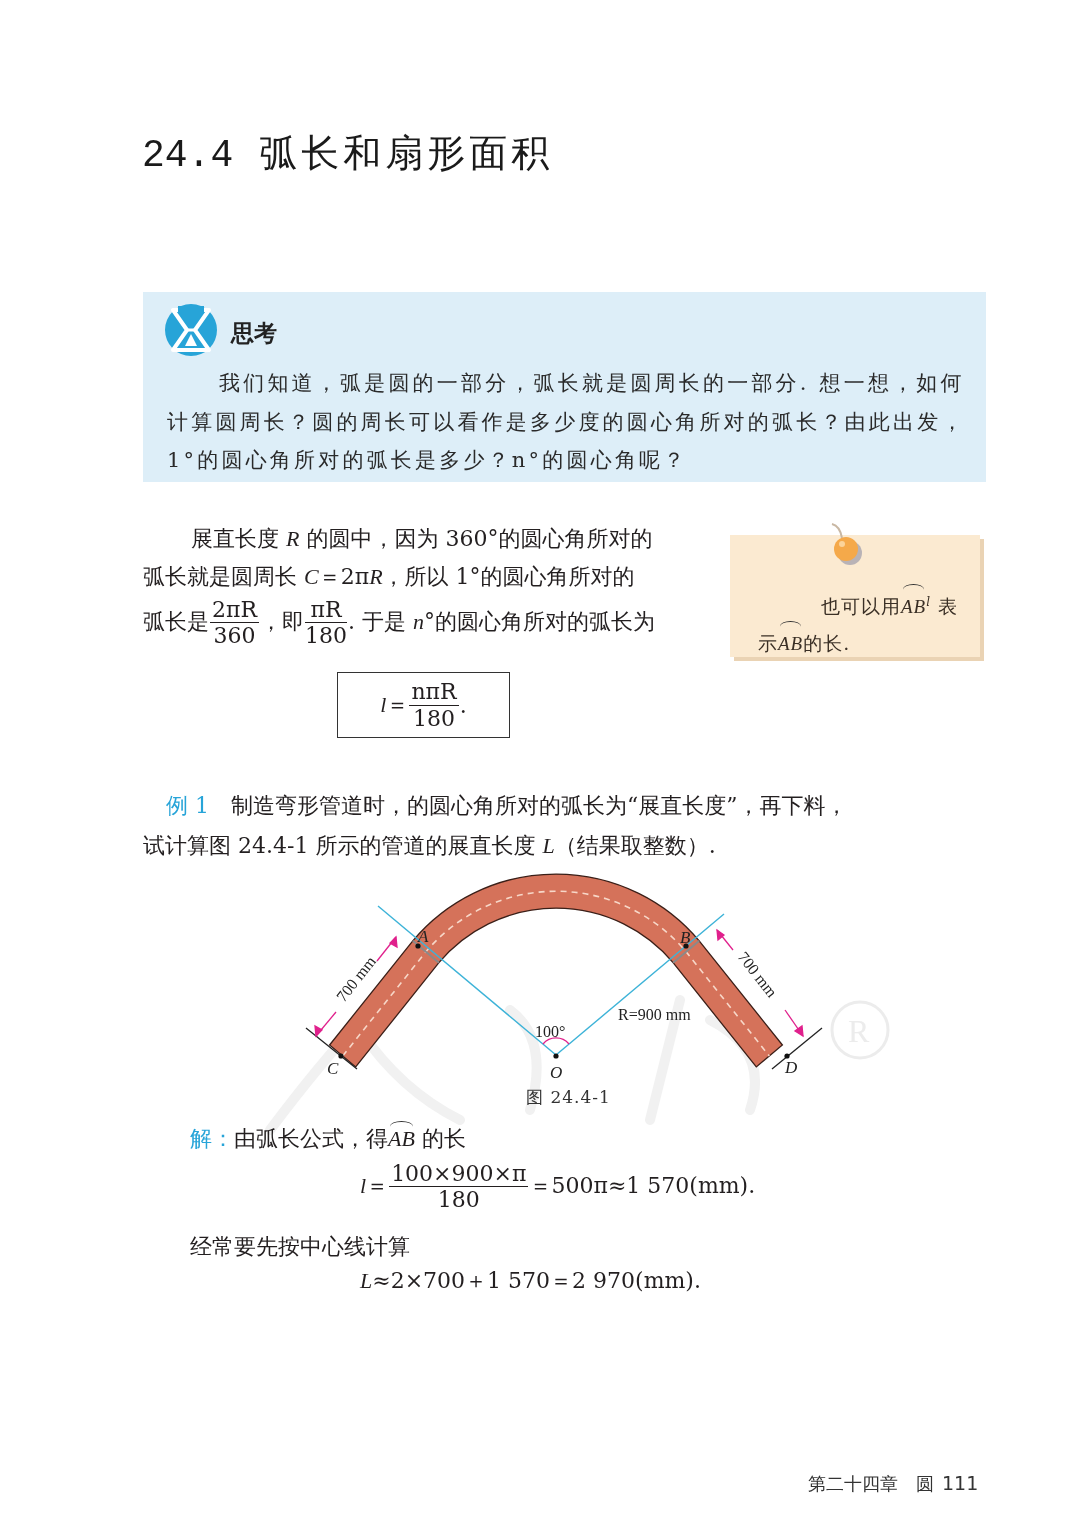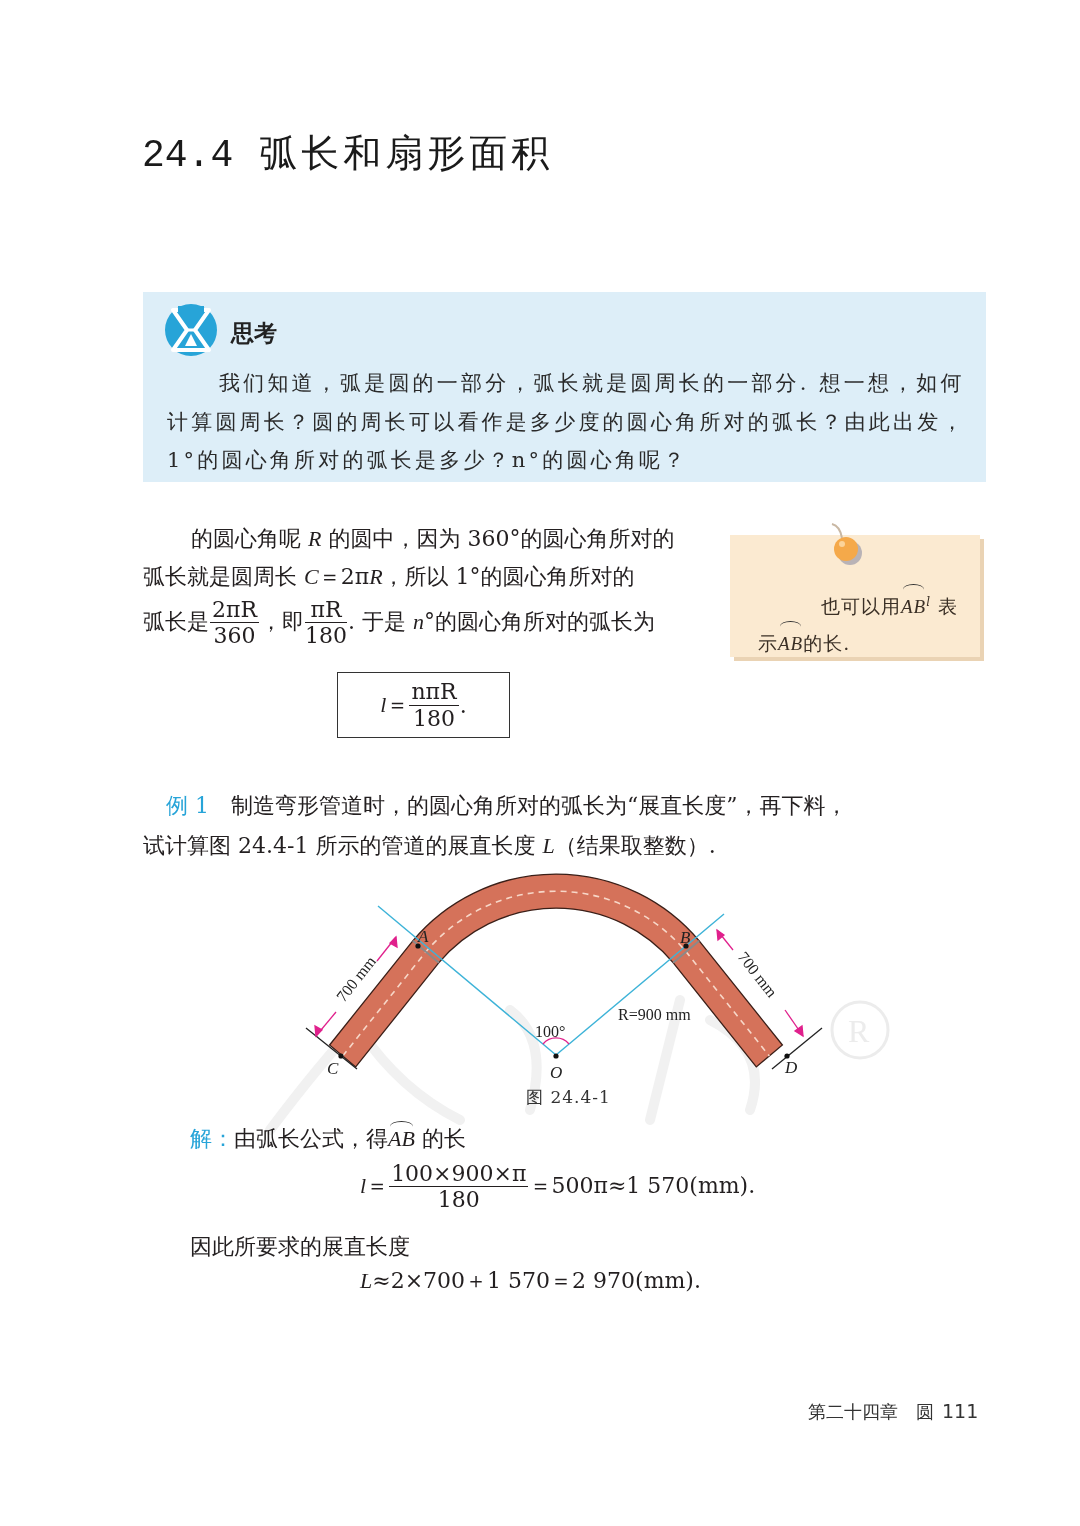--- a/index.html
+++ b/index.html
@@ -55,21 +55,21 @@
   .example {
     left:143px; top:786px; width:860px; font-size:22px; line-height:40px; color:#231f20;
   }
   .example p { margin:0; white-space:nowrap; }
   .ex-label { color:#27a4d8; margin-left:23px; margin-right:22px; font-weight:normal; }
   .diagram { left:290px; top:865px; width:580px; height:220px; }
   .fig-caption { left:526px; top:1086px; font-size:17px; color:#333; letter-spacing:1px; }
   .solution { left:190px; top:1120px; width:720px; font-size:22px; color:#231f20; }
   .sol-label { color:#27a4d8; }
   .sol-row { position:absolute; white-space:nowrap; }
-  .footer { left:808px; top:1400px; font-size:18px; color:#333; white-space:nowrap; }
+  .footer { left:808px; top:1472px; font-size:18px; color:#333; white-space:nowrap; }
   .footer .pg { font-family:"DejaVu Sans","Liberation Sans",sans-serif; font-size:19px; margin-left:8px; }
   .watermark { left:250px; top:960px; width:650px; height:180px; pointer-events:none; }
 </style>
 </head>
 <body>
 
 <div class="abs title">
   <span class="num">24.4</span><span>弧长和扇形面积</span>
 </div>
 
@@ -78,21 +78,21 @@
   <circle cx="26" cy="26" r="26" fill="#27a4d8"></circle>
   <path d="M8 6 L44 6 L30 26 L44 46 L8 46 L22 26 Z" fill="none" stroke="#ffffff" stroke-width="4" stroke-linejoin="round"></path>
   <path d="M22 26 L30 26" stroke="#fff" stroke-width="3"></path>
   <path d="M26 30 L20 42 L32 42 Z" fill="#ffffff"></path>
   <rect x="13" y="2" width="26" height="6" fill="#27a4d8"></rect>
 </svg>
 <div class="abs think-label">思考</div>
 <div class="abs think-text">我们知道，弧是圆的一部分，弧长就是圆周长的一部分. 想一想，如何计算圆周长？圆的周长可以看作是多少度的圆心角所对的弧长？由此出发，1°的圆心角所对的弧长是多少？n°的圆心角呢？</div>
 
 <div class="abs para">
-  <p class="ind"><span>的圆心角呢 </span><i class="m">R</i><span> 的圆中，因为 360°的圆心角所对的</span></p>
+  <p class="ind"><span>展直长度 </span><i class="m">R</i><span> 的圆中，因为 360°的圆心角所对的</span></p>
   <p><span>弧长就是圆周长 </span><i class="m">C</i><span>＝2π</span><i class="m">R</i><span>，所以 1°的圆心角所对的</span></p>
   <p style="margin-top:2px;"><span>弧长是</span><span class="frac"><span class="n">2πR</span><span class="d">360</span></span><span>，即</span><span class="frac"><span class="n">πR</span><span class="d">180</span></span><span>. 于是 </span><i class="m">n</i><span>°的圆心角所对的弧长为</span></p>
 </div>
 
 <div class="abs formula-box">
   <i class="m">l</i>
     <span>＝</span>
     <span class="frac">
       <span class="n">nπR</span>
       <span class="d">180</span>
@@ -192,21 +192,21 @@
 </svg>
 <div class="abs fig-caption">图 24.4-1</div>
 
 <div class="abs solution">
   <div class="sol-row" style="left:0;top:4px;">
     <span class="sol-label">解：</span><span>由弧长公式，得</span><i class="m arc">AB</i><span> 的长</span>
   </div>
   <div class="sol-row" style="left:170px;top:42px;">
     <i class="m">l</i><span>＝</span><span class="frac"><span class="n">100×900×π</span><span class="d">180</span></span><span>＝500π≈1 570(mm).</span>
   </div>
-  <div class="sol-row" style="left:0;top:112px;">因此所要求的展直长度</div>
+  <div class="sol-row" style="left:0;top:112px;">经常要先按中心线计算</div>
   <div class="sol-row" style="left:170px;top:146px;">
     <i class="m">L</i><span>≈2×700＋1 570＝2 970(mm).</span>
   </div>
 </div>
 
 <div class="abs footer">
   <span>第二十四章　圆</span><span class="pg">111</span>
 </div>
 
 </body></html>

